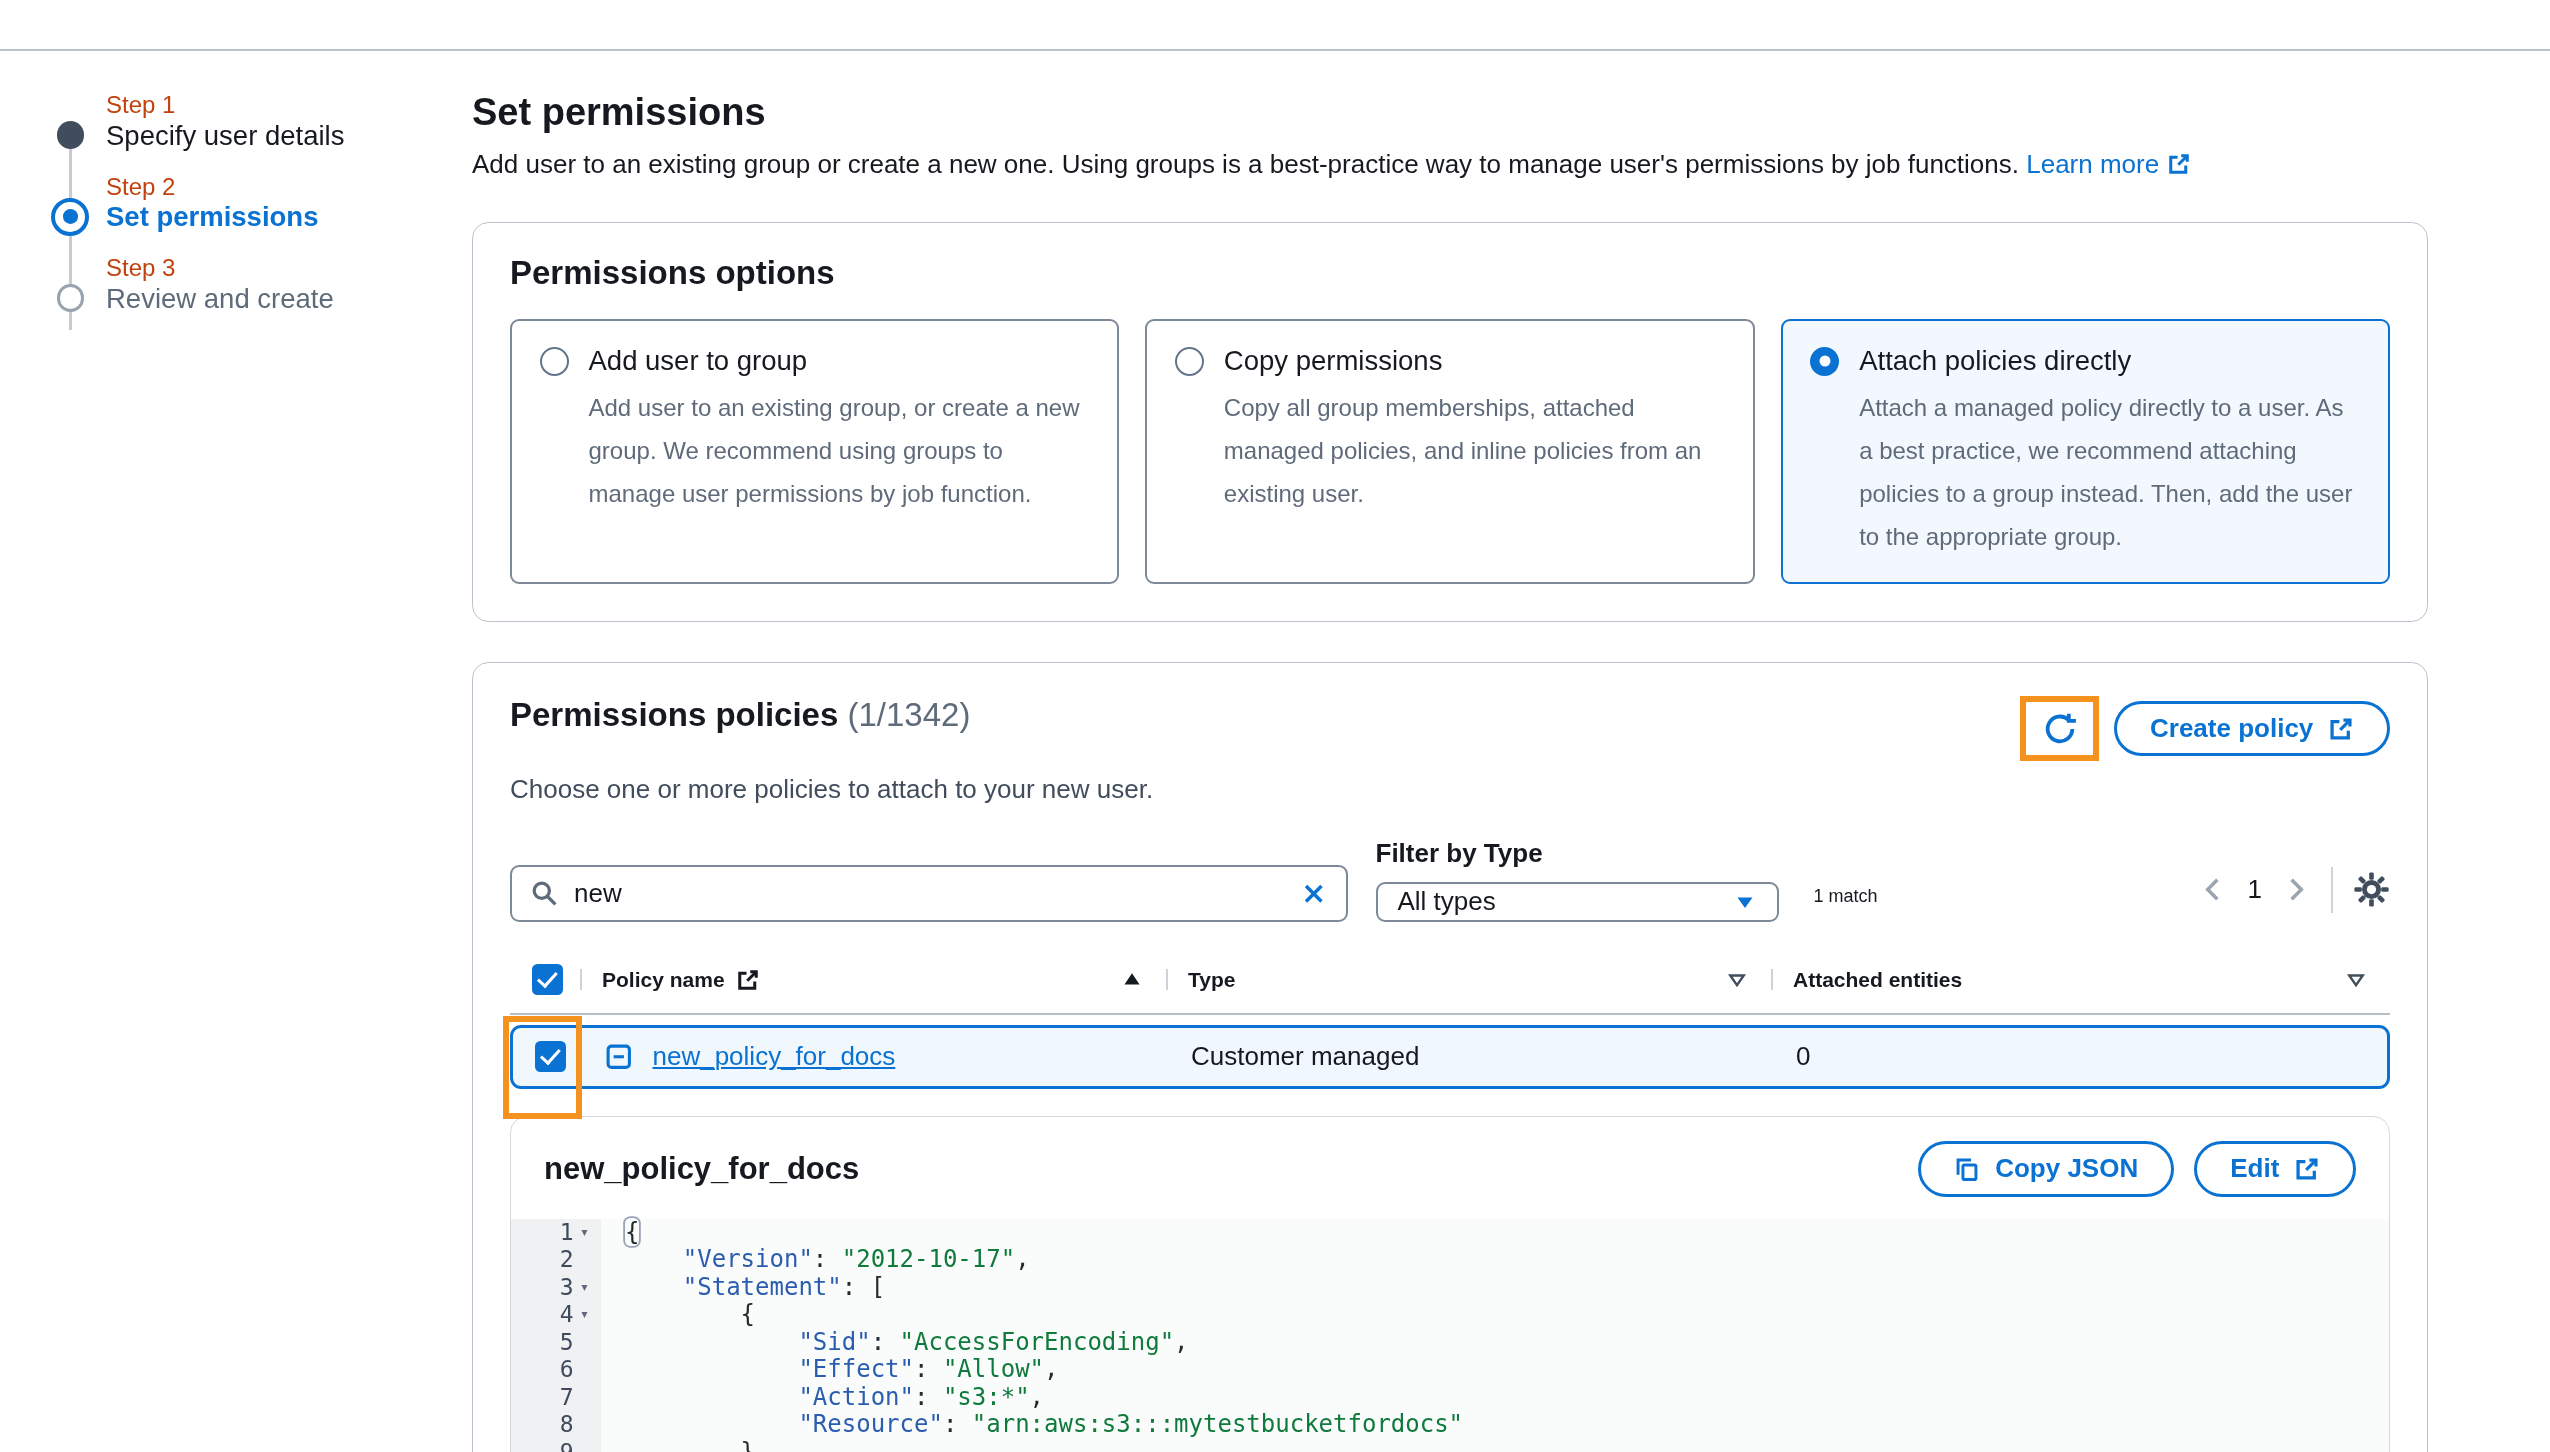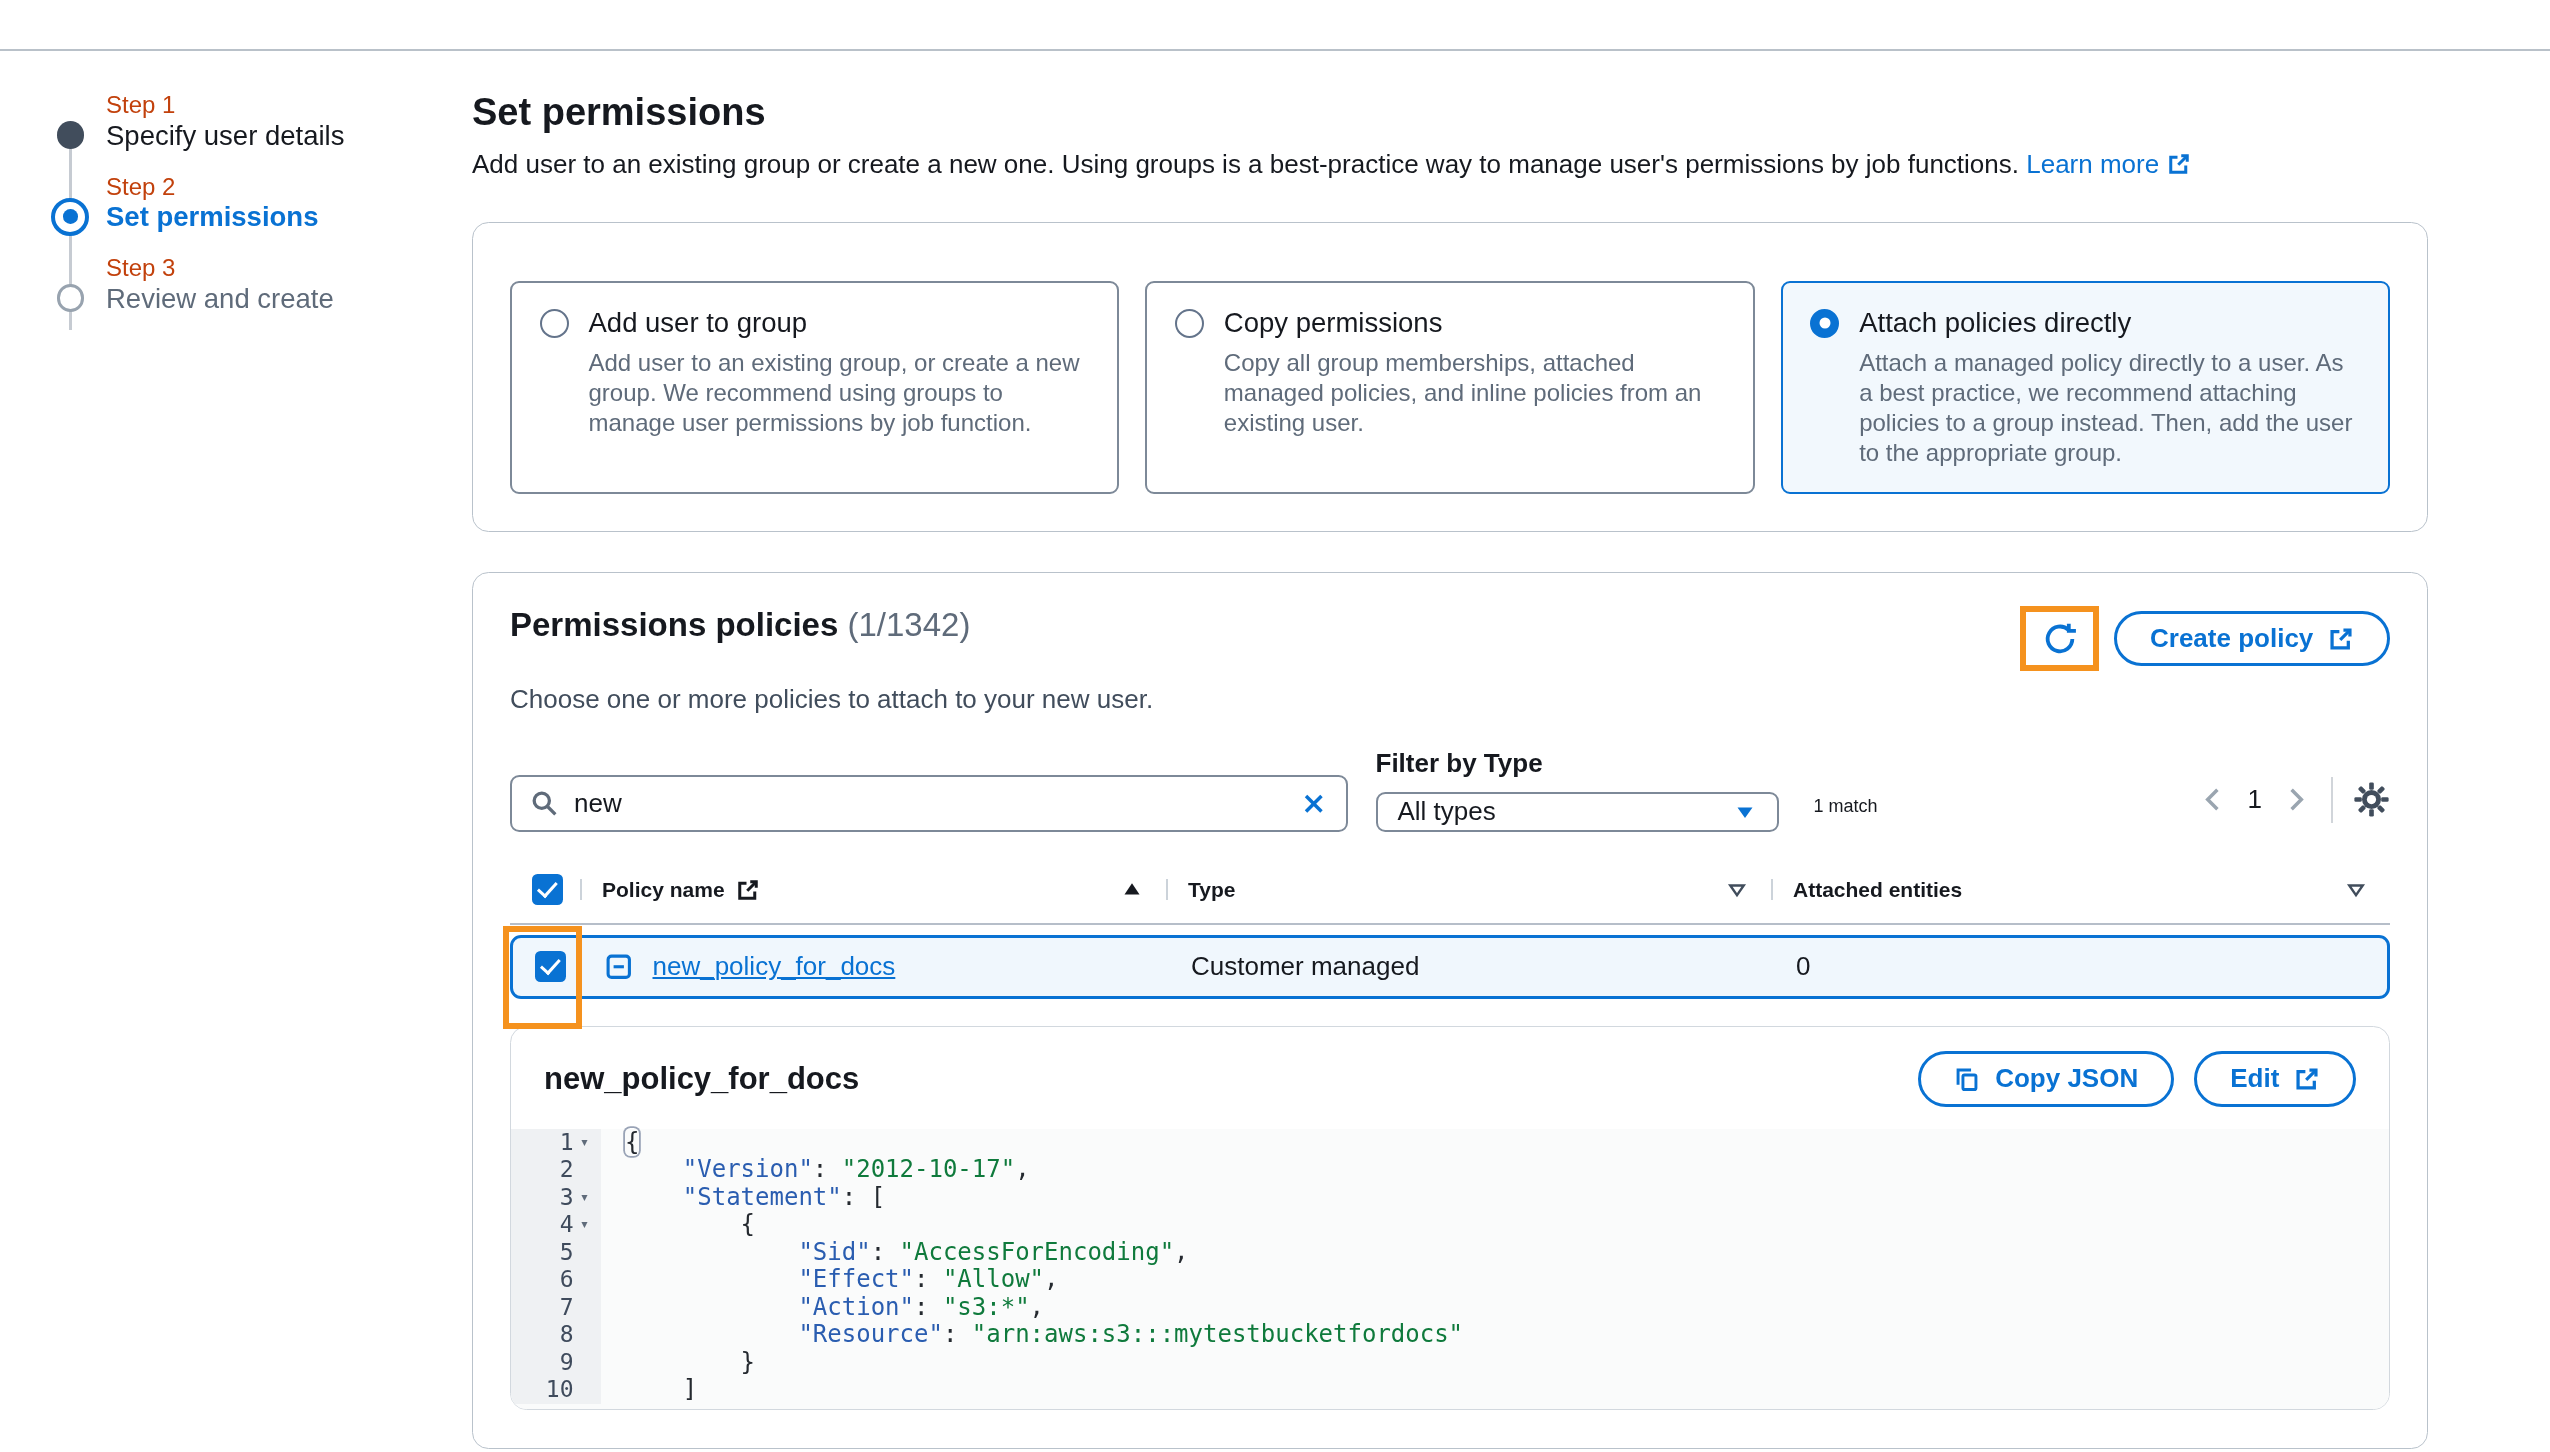--- a/index.html
+++ b/index.html
@@ -42,21 +42,21 @@
 
   
   .card.options { margin-top: 42px; padding: 31px 37px 37px; }
   .options-row { display: flex; gap: 26px; margin-top: 27.5px; }
   .opt { flex: 1; border: 2.7px solid #7d8998; border-radius: 9px; padding: 24px 27.5px; display: flex; gap: 20px; align-items: flex-start; background: #fff; cursor: pointer; }
   .opt.selected { border-color: #0972d3; background: #f2f8fd; }
   .radio { width: 29px; height: 29px; border-radius: 50%; border: 2.7px solid #64748b; flex: none; margin-top: 1.8px; background: #fff; }
   .opt.selected .radio { background: #0972d3; border-color: #0972d3; position: relative; }
   .opt.selected .radio::after { content:""; position:absolute; left:50%; top:50%; transform:translate(-50%,-50%); width: 11px; height: 11px; background:#fff; border-radius:50%; }
   .opt-title { font-size: 27.5px; }
-  .opt-desc { margin-top: 9.2px; font-size: 24px; line-height: 30px; color: #5f6b7a; }
+  .opt-desc { margin-top: 9.2px; font-size: 24px; line-height: 43px; color: #5f6b7a; }
 
   
   .card.policies { margin-top: 40px; padding: 33px 37px 38px; }
   .policies-header { display: flex; align-items: flex-start; }
   .ph-actions { margin-left: auto; display: flex; align-items: center; gap: 14.7px; }
   .annotation { border: 6.4px solid #f5921e; }
   .refresh-box { padding: 7.3px 14.7px; display: flex; align-items: center; justify-content: center; }
   .icon-btn { background: none; border: none; cursor: pointer; display: flex; }
   .btn { display: inline-flex; align-items: center; gap: 14.7px; border: 3.7px solid #0972d3; color: #0972d3; font-weight: bold; font-size: 26px; border-radius: 40px; padding: 9.2px 33px; background: #fff; cursor: pointer; font-family: inherit; }
   .subtitle { margin-top: 13px; font-size: 26px; color: #414d5c; }
@@ -145,20 +145,21 @@
           <svg width="24" height="24" viewBox="0 0 16 16" fill="none" stroke="#0972d3" stroke-width="2">
               <path d="M12.5 9v4.5h-10v-10H7"></path>
               <path d="M9.5 2.5h4v4"></path>
               <path d="M13.5 2.5L7.5 8.5"></path>
             </svg>
         </span>
       </a>
     </p>
 
     <section class="card options">
+      <h2>Permissions options</h2>
       <div class="options-row">
 
         <div class="opt">
           <span class="radio"></span>
           <div>
             <div class="opt-title">Add user to group</div>
             <div class="opt-desc">Add user to an existing group, or create a new group. We recommend using groups to manage user permissions by job function.</div>
           </div>
         </div>
 

